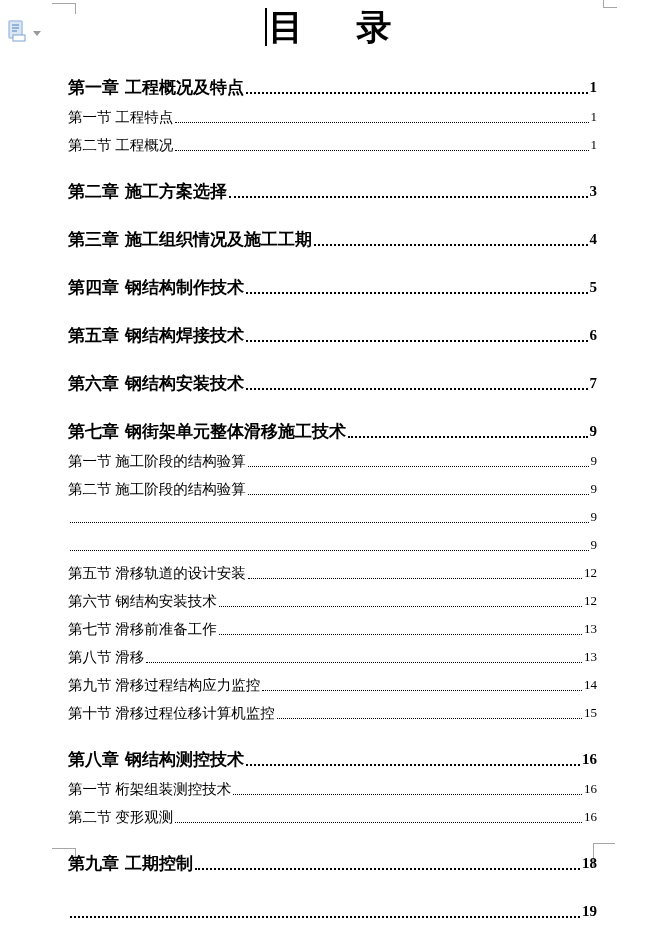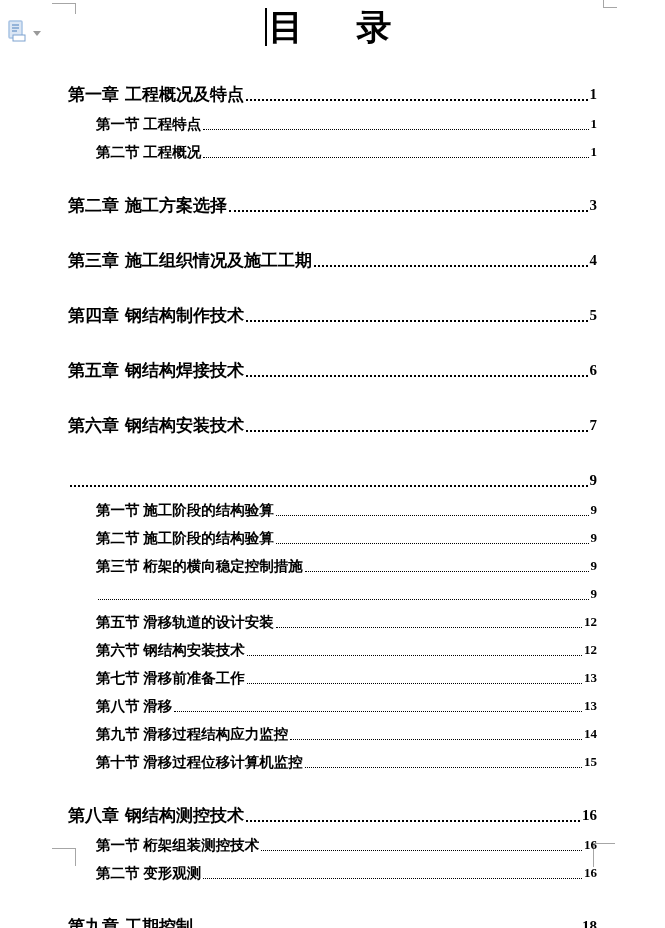--- a/index.html
+++ b/index.html
@@ -61,33 +61,32 @@
     flex: 1 1 auto;
     margin: 0 2px 0 2px;
     transform: translateY(-4px);
   }
   .toc-row .pg {
     font-family: "Liberation Serif", "DejaVu Serif", serif;
     flex: 0 0 auto;
     text-align: right;
   }
   .toc-row.chapter {
-    margin-top: 33px;
+    margin-top: 26px;
     font-family: "DejaVu Sans", "Liberation Sans", sans-serif;
     font-weight: bold;
     font-size: 17px;
     line-height: 22px;
   }
   .toc-row.chapter .dots { border-bottom: 2px dotted #000; }
   .toc-row.chapter .pg { font-size: 15px; font-weight: bold; line-height: 22px; }
   .toc-row.section {
     margin-top: 10px;
-    margin-left: 28px;
     font-family: "Liberation Serif", "DejaVu Serif", serif;
-    font-weight: bold;
+    font-weight: normal;
     font-size: 14.5px;
     line-height: 18px;
   }
   .toc-row.section .dots { border-bottom: 1.5px dotted #000; transform: translateY(-3px); }
   .toc-row.section .pg { font-size: 13px; line-height: 18px; }
   .label { white-space: nowrap; }
 </style>
 </head>
 <body>
 
@@ -150,35 +149,35 @@
     <span class="label">第五章 钢结构焊接技术</span>
     <span class="dots"></span>
     <span class="pg">6</span>
   </div>
       <div class="toc-row chapter">
     <span class="label">第六章 钢结构安装技术</span>
     <span class="dots"></span>
     <span class="pg">7</span>
   </div>
       <div class="toc-row chapter">
+    <span class="label">第七章 钢街架单元整体滑移施工技术</span>
     <span class="dots"></span>
     <span class="pg">9</span>
   </div>
       <div class="toc-row section">
     <span class="label">第一节 施工阶段的结构验算</span>
     <span class="dots"></span>
     <span class="pg">9</span>
   </div>
       <div class="toc-row section">
     <span class="label">第二节 施工阶段的结构验算</span>
     <span class="dots"></span>
     <span class="pg">9</span>
   </div>
       <div class="toc-row section">
-    <span class="label">第三节 桁架的横向稳定控制措施</span>
     <span class="dots"></span>
     <span class="pg">9</span>
   </div>
       <div class="toc-row section">
     <span class="dots"></span>
     <span class="pg">9</span>
   </div>
       <div class="toc-row section">
     <span class="label">第五节 滑移轨道的设计安装</span>
     <span class="dots"></span>

